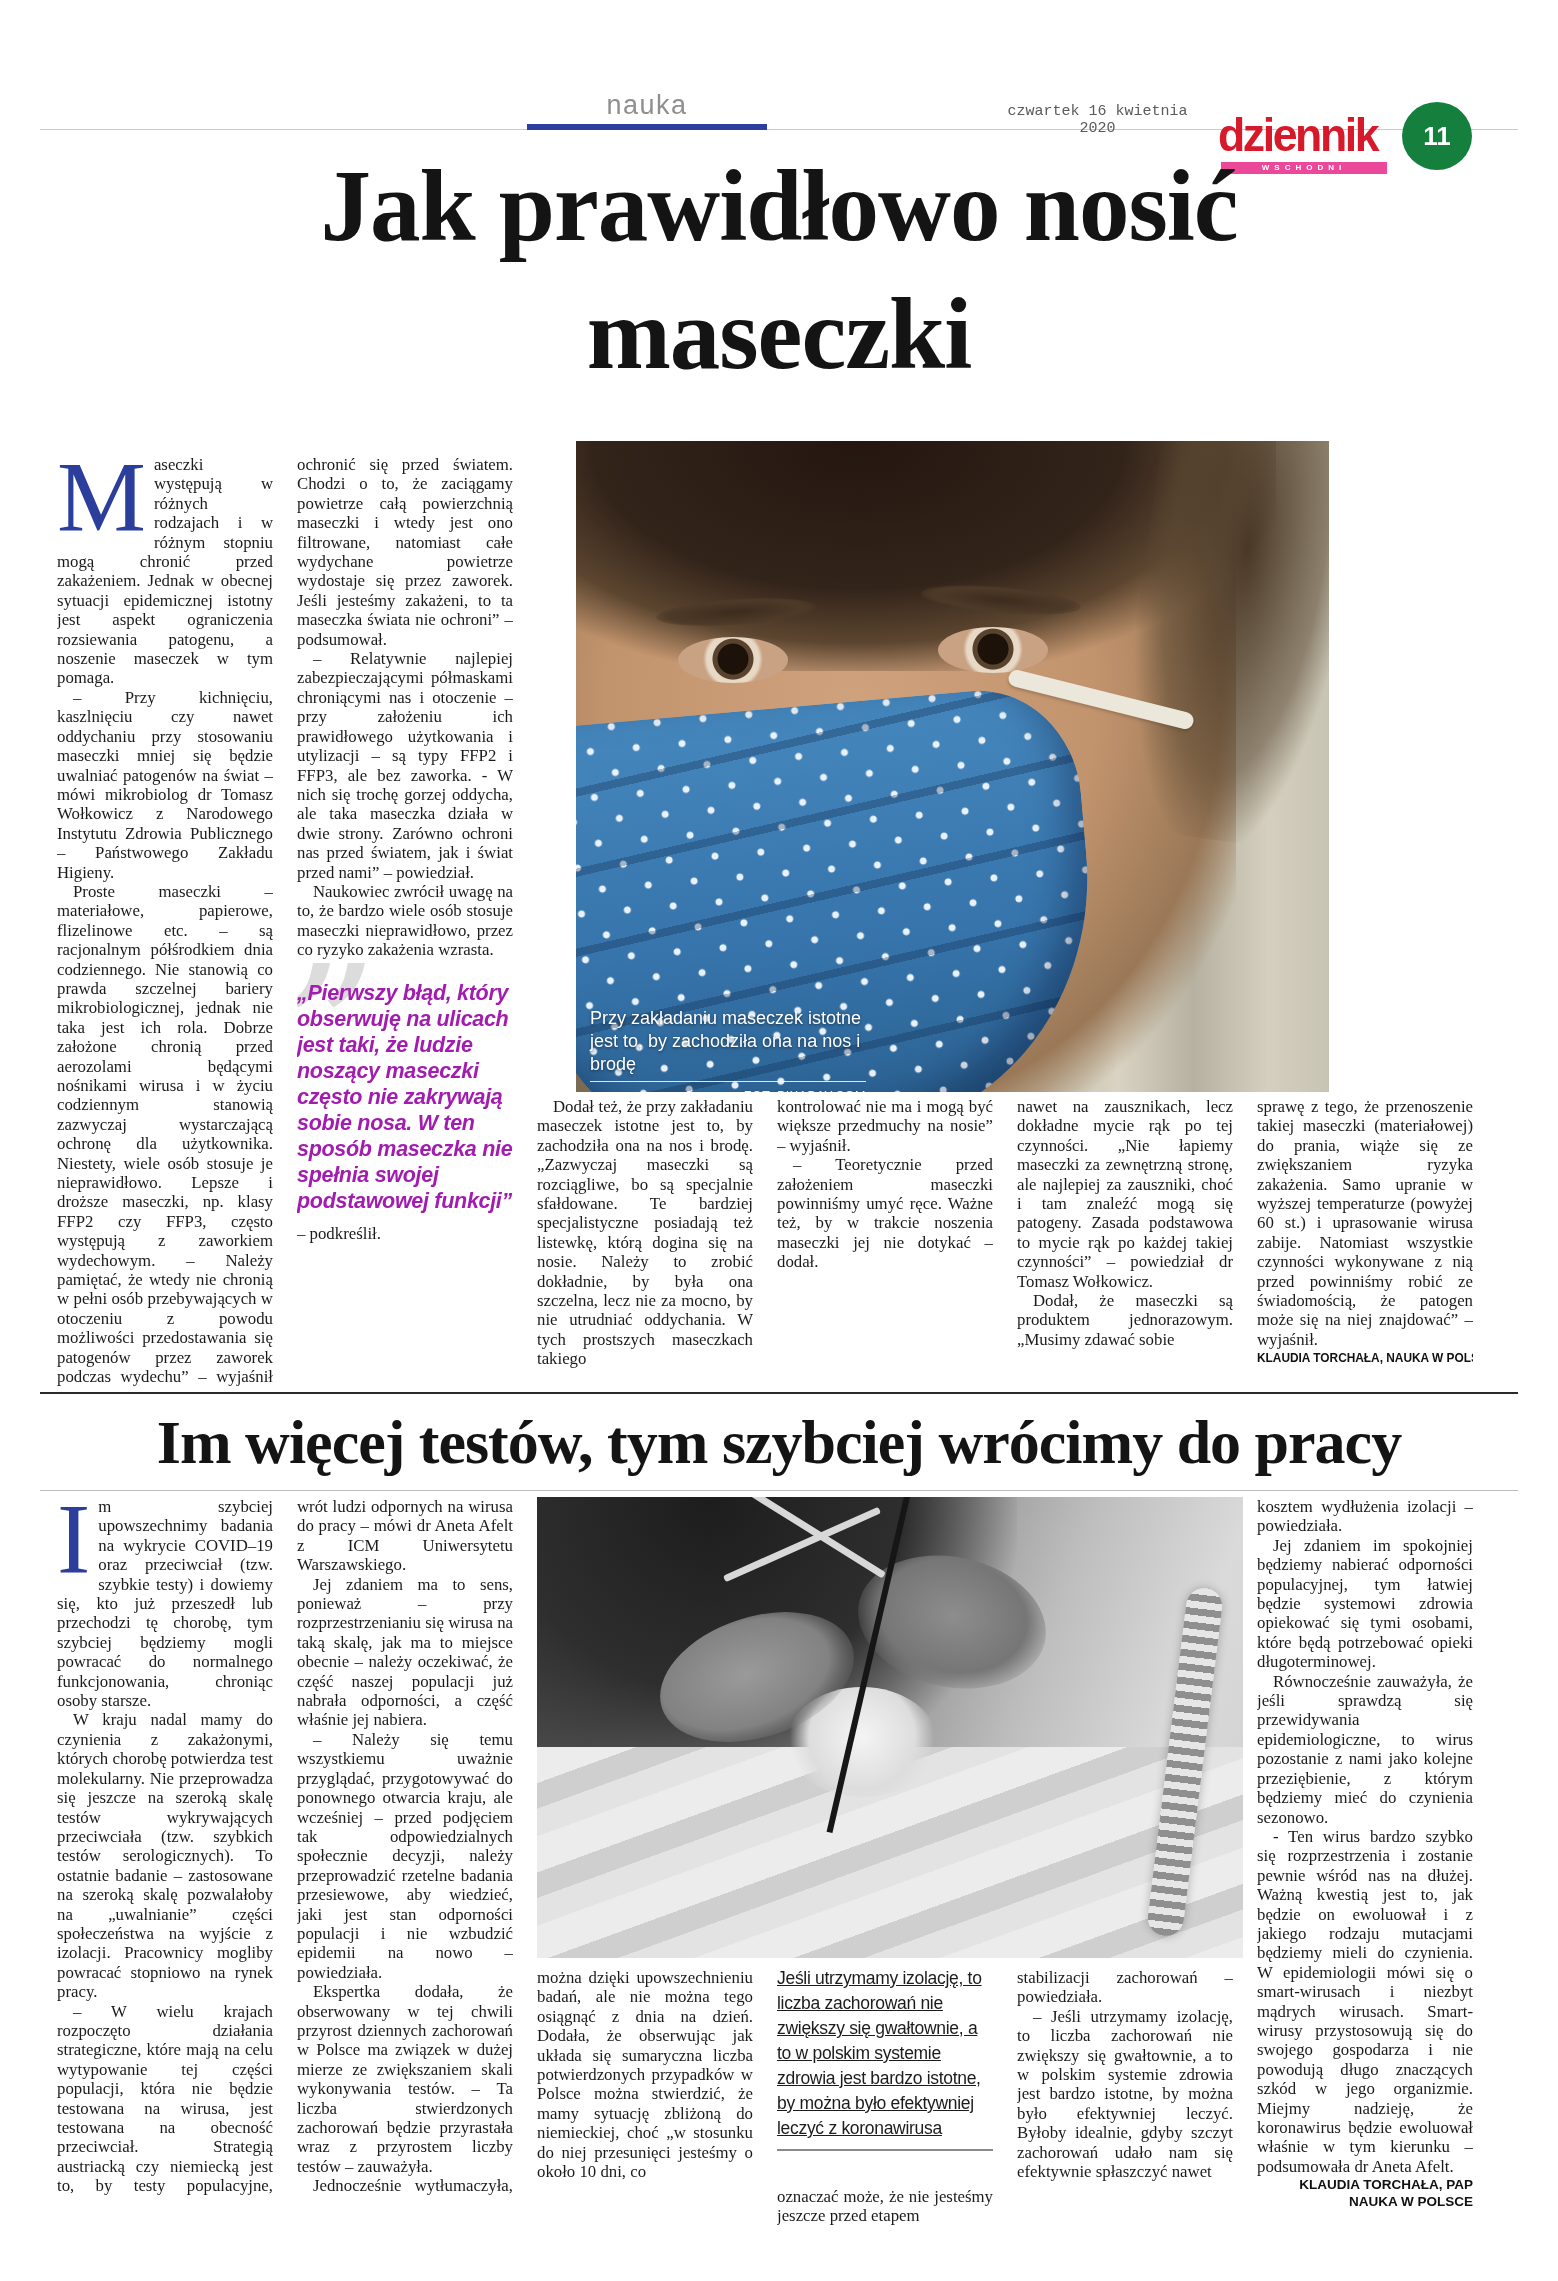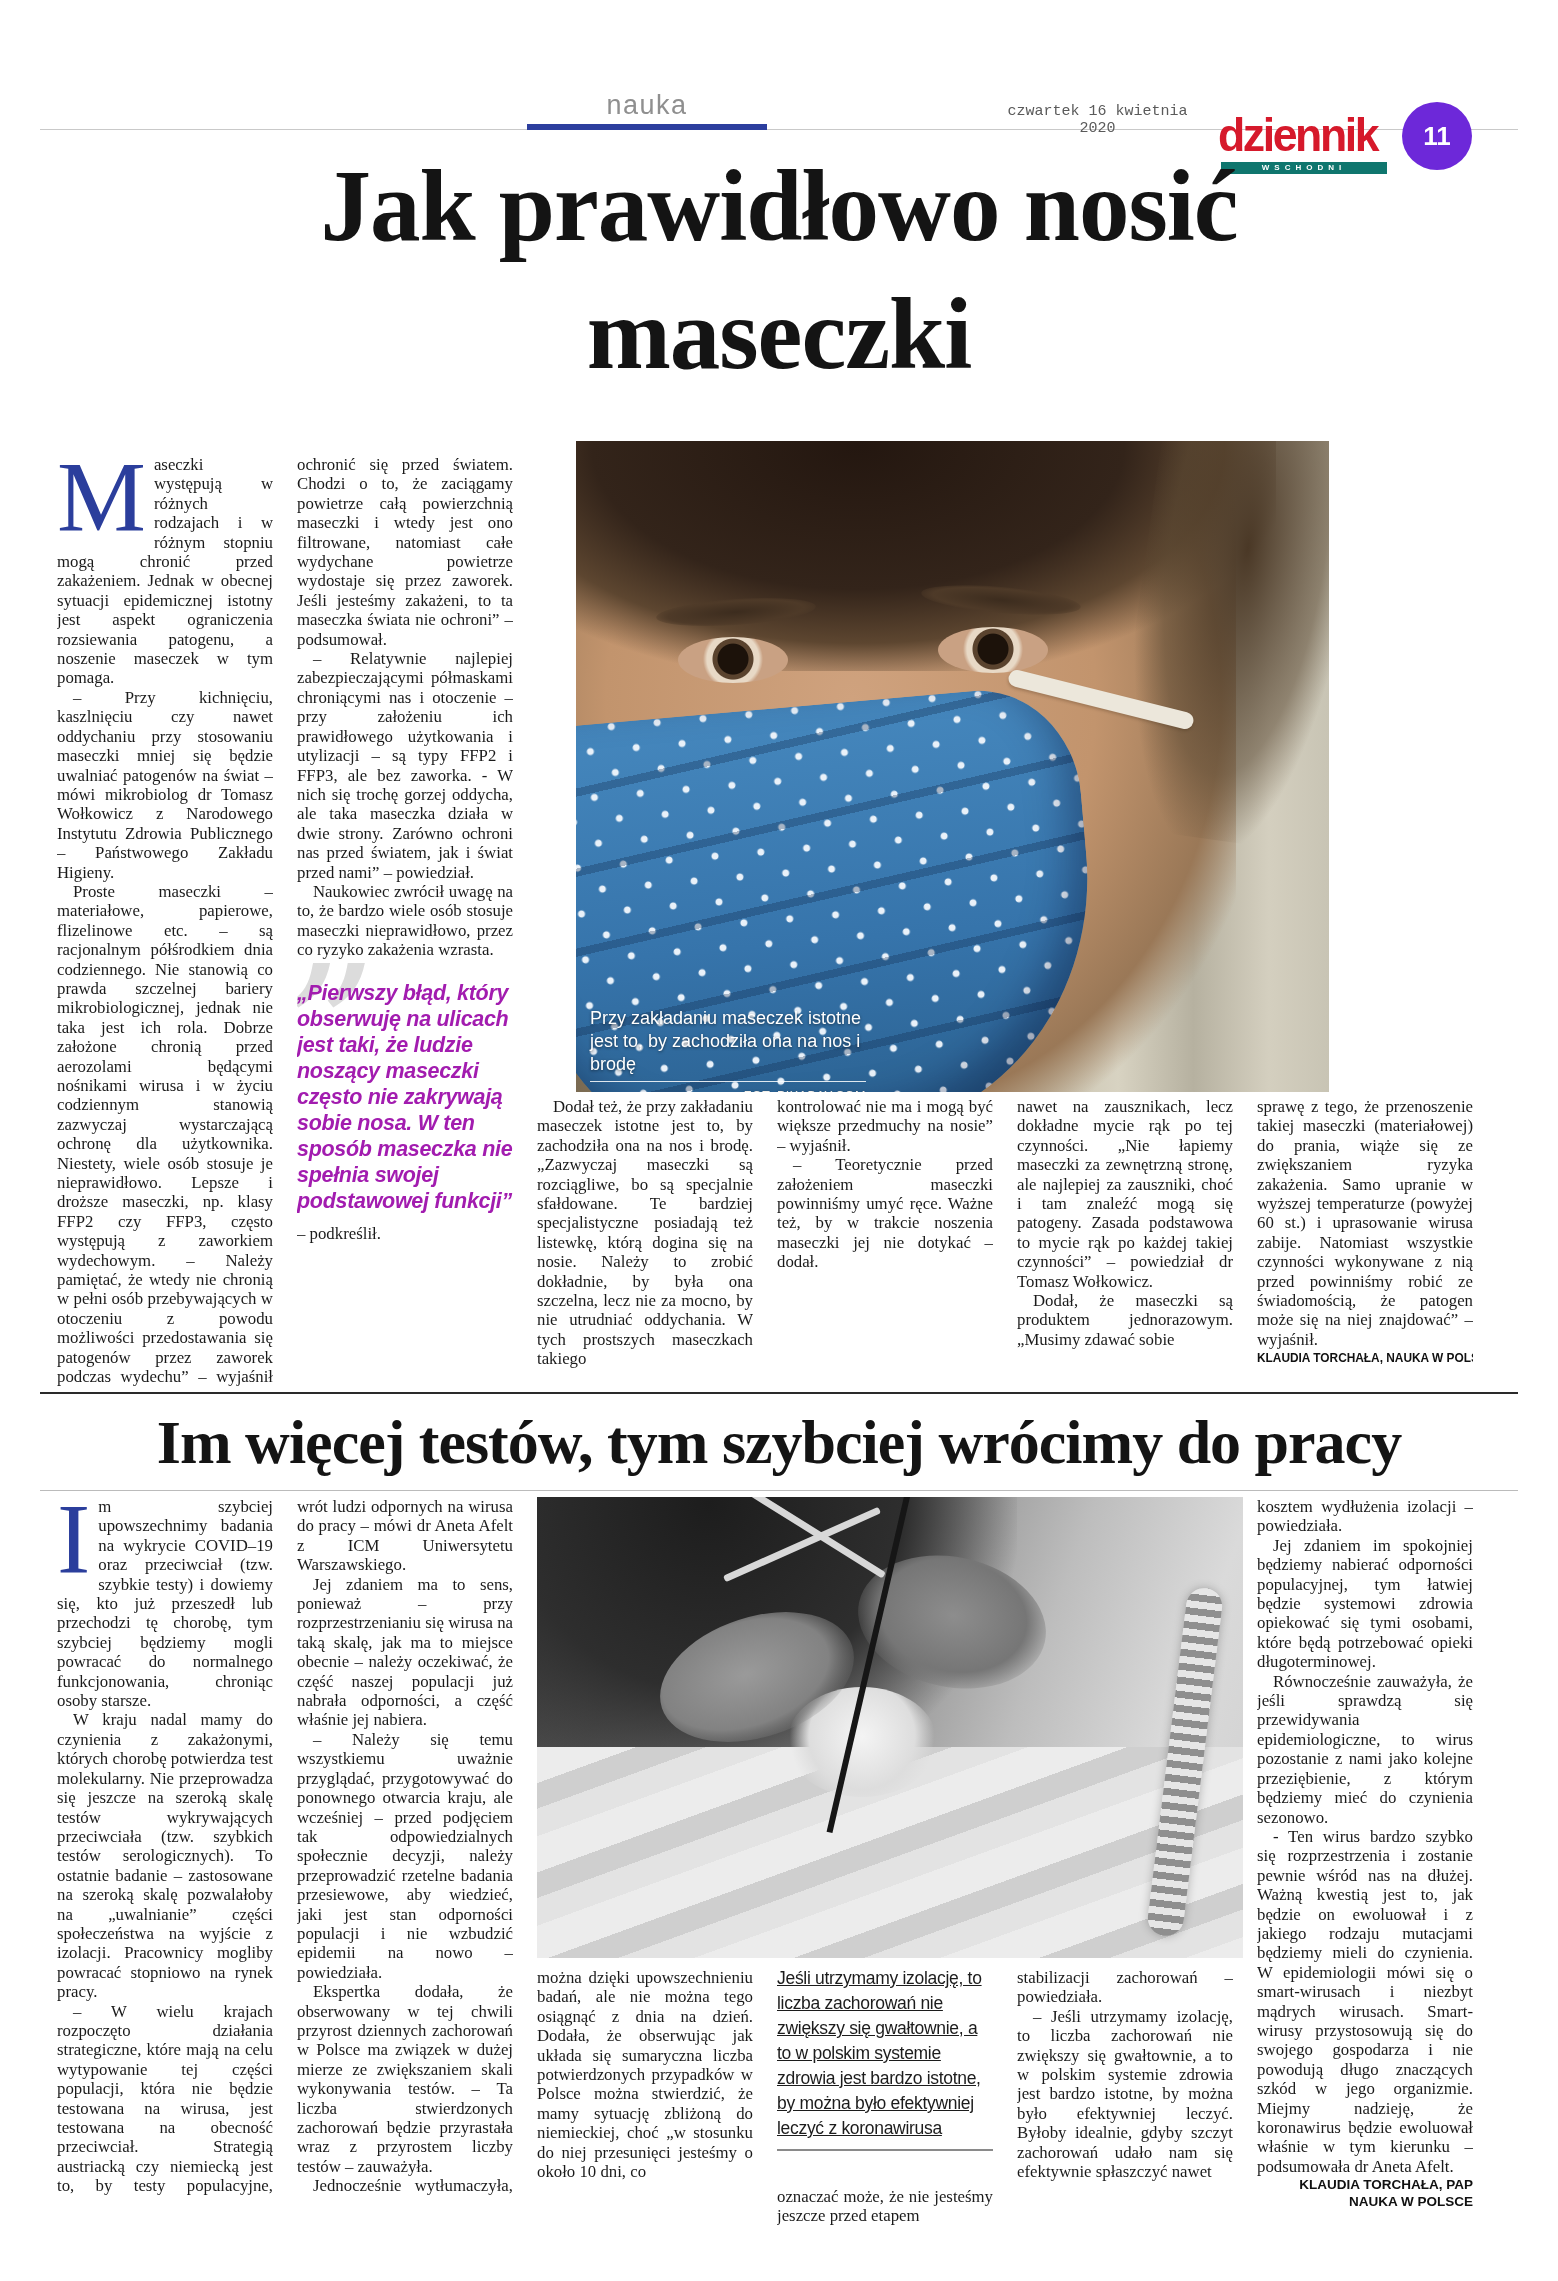--- a/index.html
+++ b/index.html
@@ -8,25 +8,25 @@
   
   .hdr-rule{position:absolute;left:40px;top:129px;width:1478px;height:1px;background:#c9c9c9;}
   .nauka-bar{position:absolute;left:527px;top:124px;width:240px;height:6px;background:#2c3e9e;}
   .nauka{position:absolute;left:527px;top:90px;width:240px;text-align:center;
          font-family:"Liberation Sans",sans-serif;font-size:27px;color:#8f8f8f;letter-spacing:1.5px;}
   .date{position:absolute;left:990px;top:103px;width:215px;text-align:center;
         font-family:Liberation Mono, monospace;font-size:15px;color:#5a5a5a;}
   .logo-word{position:absolute;left:1218px;top:112px;width:170px;
         font-family:"Liberation Sans",sans-serif;font-weight:700;font-size:46px;line-height:1;
         color:#d6192b;letter-spacing:-2.5px;transform:scaleX(.97);transform-origin:left;}
-  .logo-band{position:absolute;left:1221px;top:162px;width:166px;height:12px;background:#0f766e;
+  .logo-band{position:absolute;left:1221px;top:162px;width:166px;height:12px;background:#ec4899;
         color:#fff;font-family:"Liberation Sans",sans-serif;font-size:8px;font-weight:700;
         letter-spacing:5px;text-align:center;line-height:12px;}
   .page-circle{position:absolute;left:1402px;top:102px;width:70px;height:68px;border-radius:50%;
-        background:#6d28d9;color:#fff;font-family:"Liberation Sans",sans-serif;font-weight:700;
+        background:#15803d;color:#fff;font-family:"Liberation Sans",sans-serif;font-weight:700;
         font-size:26px;display:flex;align-items:center;justify-content:center;}
   
   .h1{position:absolute;left:0;top:142px;width:1558px;text-align:center;
       font-weight:700;font-size:101px;line-height:128px;color:#141414;letter-spacing:-1px;}
   .rule-mid{position:absolute;left:40px;top:1392px;width:1478px;height:2px;background:#2a2a2a;}
   .h2{position:absolute;left:0;top:1402px;width:1558px;text-align:center;
       font-weight:700;font-size:62px;line-height:80px;color:#141414;letter-spacing:-1px;}
   .rule-h2{position:absolute;left:40px;top:1490px;width:1478px;height:1px;background:#bbb;}
   
   .col{position:absolute;width:216px;overflow:hidden;font-size:16.8px;line-height:19.4px;

